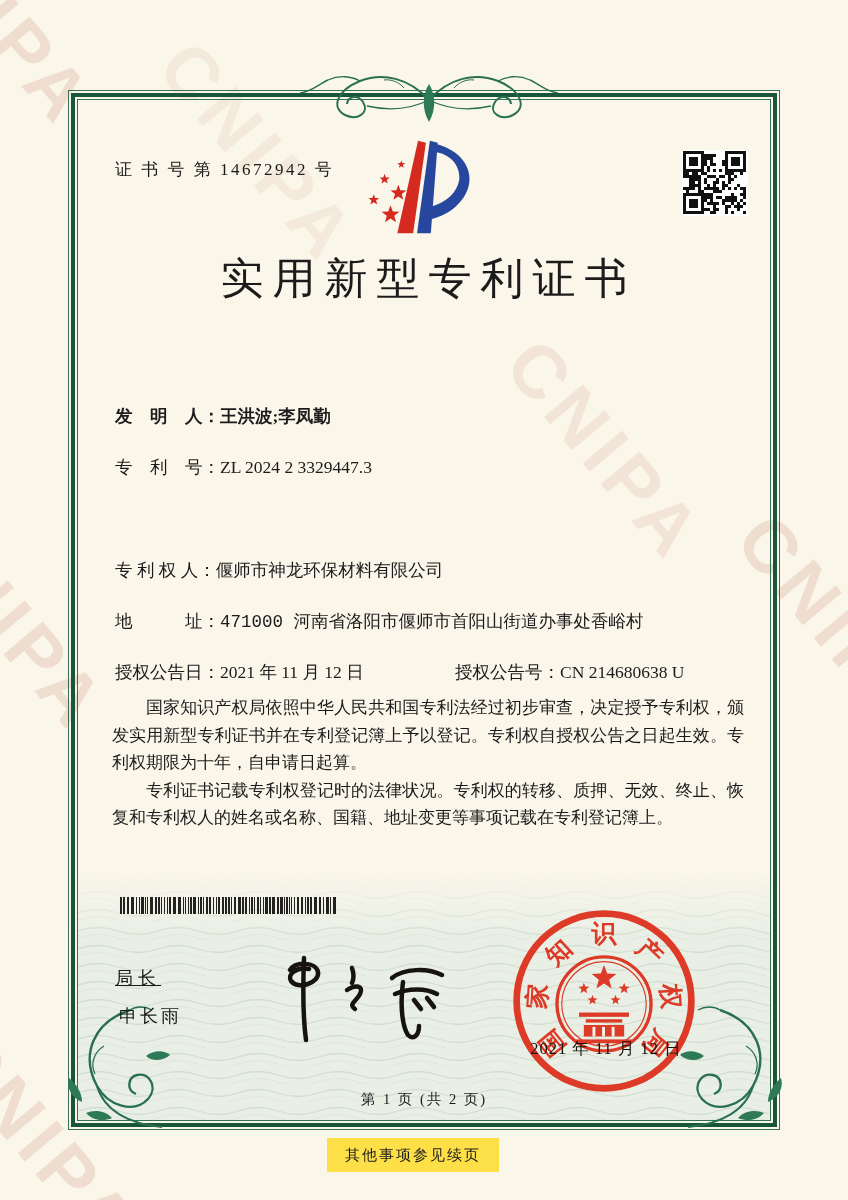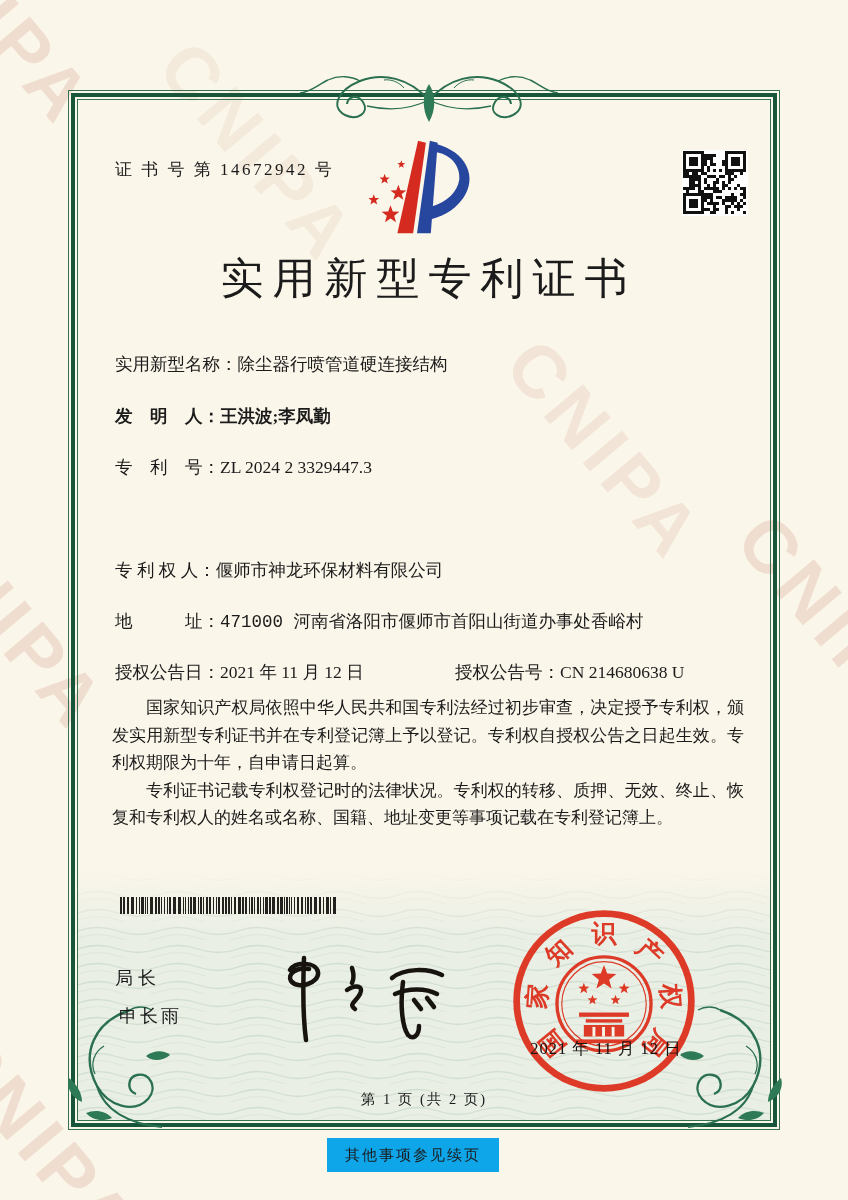--- a/index.html
+++ b/index.html
@@ -41,29 +41,29 @@
   .title{left:0;top:250px;width:848px;text-align:center;font-size:43px;font-weight:normal;
     letter-spacing:9px;padding-left:9px;box-sizing:border-box;z-index:3;}
   .fieldrow{left:115px;width:640px;font-size:17.5px;z-index:3;white-space:nowrap;}
   .f0{top:352px;} .f1{top:404px;font-weight:bold;} .f2{top:455px;} .f3{top:507px;}
   .f4{top:558px;} .f5{top:609px;font-family:Liberation Mono, monospace;} .f6{top:660px;}
   .grant{position:absolute;left:340px;top:0;white-space:nowrap;}
   .body-text{left:112px;top:694px;width:632px;font-size:17px;line-height:27.5px;
     text-align:justify;z-index:3;}
   .body-text p{margin:0;text-indent:2em;}
   .barcode{left:120px;top:897px;width:222px;height:17px;z-index:3;}
-  .sig-role{left:115px;top:966px;font-size:18px;letter-spacing:5px;z-index:3;}
+  .sig-role{left:115px;top:966px;font-size:18px;letter-spacing:5px;z-index:3;text-decoration:underline;}
   .sig-name{left:119px;top:1004px;font-size:18px;letter-spacing:3px;z-index:3;}
   .sig-script{left:246px;top:938px;z-index:3;}
   .seal{left:508px;top:905px;z-index:3;}
   .seal-date{left:518px;top:1038px;width:176px;text-align:center;font-size:16.5px;
     letter-spacing:1px;color:#15120f;z-index:4;white-space:nowrap;}
   .page-info{left:0;top:1090px;width:848px;text-align:center;font-size:14.5px;
     letter-spacing:2px;z-index:3;}
-  .cont-note{left:327px;top:1138px;width:172px;height:34px;background:#0ea5e9;
+  .cont-note{left:327px;top:1138px;width:172px;height:34px;background:#fde047;
     text-align:center;line-height:34px;font-size:15px;letter-spacing:2px;z-index:3;}
   .flourish-top{left:299px;top:62px;z-index:3;}
   .flourish-bl{left:42px;top:1006px;z-index:3;}
   .flourish-br{left:676px;top:1006px;z-index:3;transform:scaleX(-1);}
 </style>
 </head>
 <body>
 
 <svg width="0" height="0" style="position:absolute" aria-hidden="true">
   <defs>
@@ -306,23 +306,20 @@
         <rect x="45" y="3" width="15" height="15" fill="#fff"></rect>
         <rect x="48" y="6" width="9" height="9" fill="#111"></rect>
         <rect x="0" y="42" width="21" height="21" fill="#111"></rect>
         <rect x="3" y="45" width="15" height="15" fill="#fff"></rect>
         <rect x="6" y="48" width="9" height="9" fill="#111"></rect>
       </svg>
   </div>
 
   <div class="abs title">实用新型专利证书</div>
 
-  <div class="abs fieldrow f0">
-    <span>实用新型名称：</span><span>除尘器行喷管道硬连接结构</span>
-  </div>
   <div class="abs fieldrow f1">
     <span>发　明　人：</span><span>王洪波;李凤勤</span>
   </div>
   <div class="abs fieldrow f2">
     <span>专　利　号：</span><span>ZL 2024 2 3329447.3</span>
   </div>
   <div class="abs fieldrow f4">
     <span>专 利 权 人：</span><span>偃师市神龙环保材料有限公司</span>
   </div>
   <div class="abs fieldrow f5">

